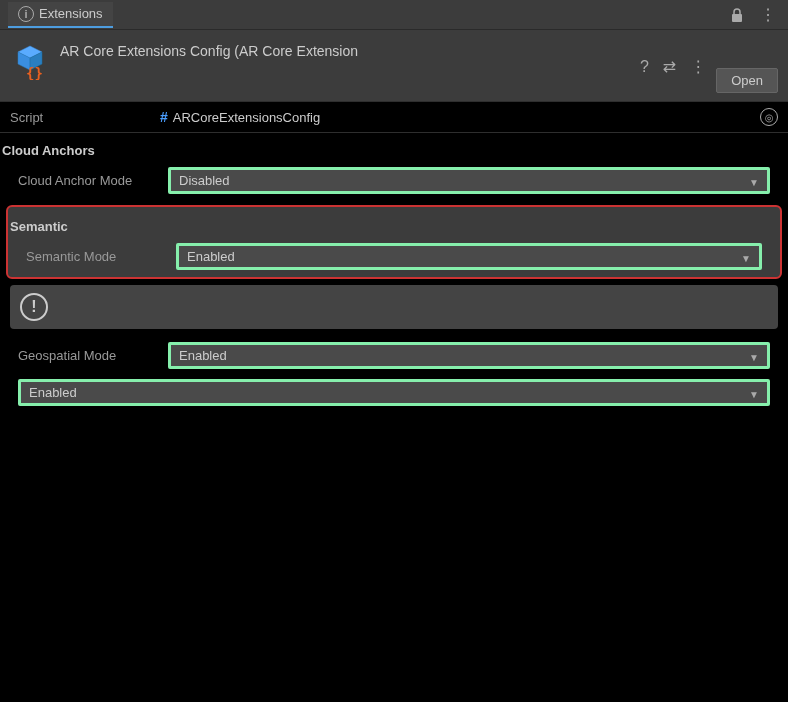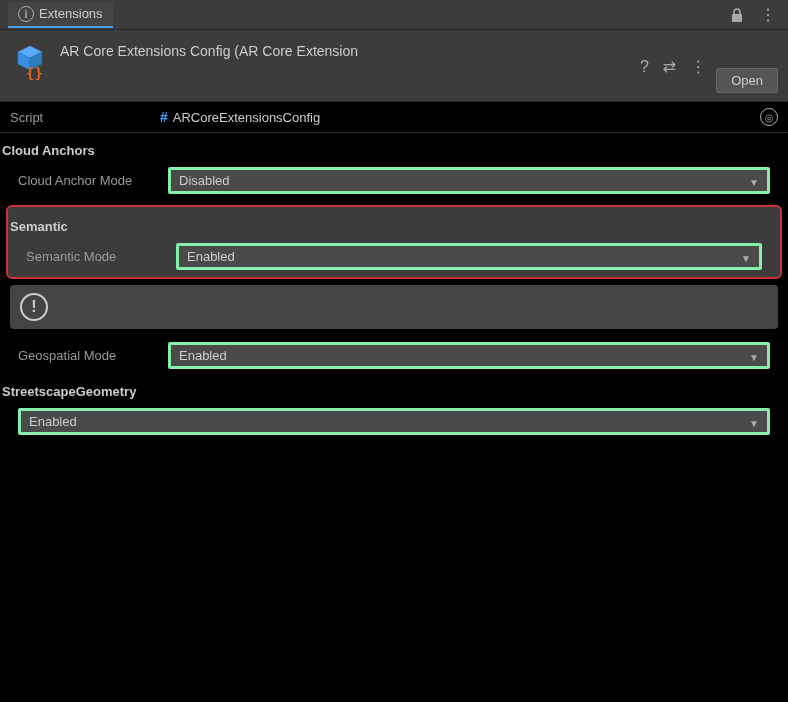--- a/index.html
+++ b/index.html
@@ -372,23 +372,20 @@
       <div class="field-row">
         <span class="field-label">Geospatial Mode</span>
         <div class="dropdown">
           <span>Enabled</span>
           <span class="dropdown-arrow">▼</span>
         </div>
       </div>
     </div>
 
     <div class="section">
-      <div class="section-header">
-        <span>StreetscapeGeometry</span>
-      </div>
       <div class="field-row">
         <div class="dropdown">
           <span>Enabled</span>
           <span class="dropdown-arrow">▼</span>
         </div>
       </div>
     </div>
 
   </div>
 </div>

